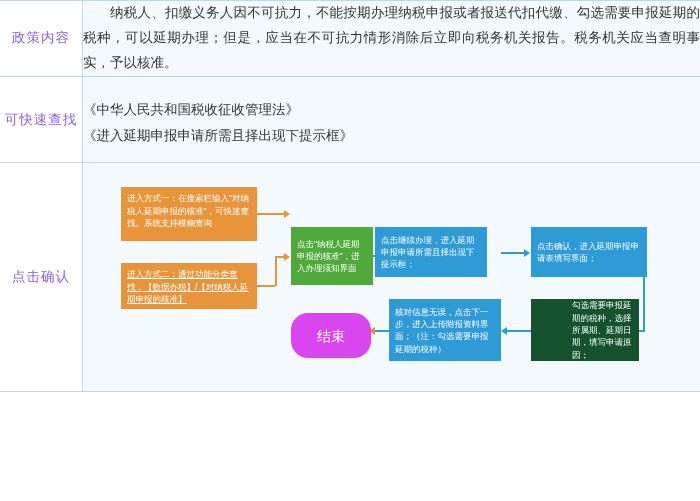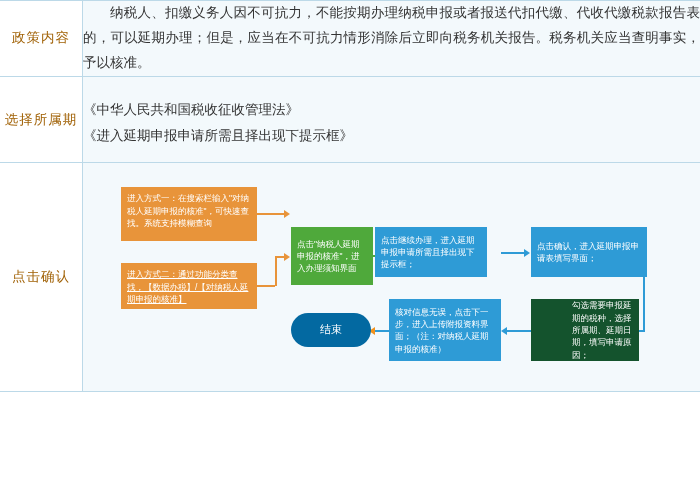--- a/index.html
+++ b/index.html
@@ -24,21 +24,21 @@
     border-top: 1px solid #bcd9e8;
     border-bottom: 1px solid #bcd9e8;
   }
   .table td {
     vertical-align: middle;
     padding: 0;
   }
   .label-cell {
     width: 82px;
     text-align: center;
-    color: #a16207;
+    color: #8b5cf6;
     font-size: 13.5px;
     letter-spacing: 1px;
     background: #ffffff;
     border-right: 1px solid #bcd9e8;
   }
   .content-cell {
     padding: 10px 14px 12px 14px;
     background: #f3f9fc;
     line-height: 1.85;
     font-size: 13.5px;
@@ -109,24 +109,24 @@
     left: 448px; top: 136px; width: 108px; height: 62px;
     background: #14532d;
     display: flex; align-items: center; justify-content: flex-start; padding-left: 41px;
   }
   .n-check {
     left: 306px; top: 136px; width: 112px; height: 62px;
     background: #2e9bd6;
     display: flex; align-items: center; justify-content: flex-start;
   }
   .n-end {
-    left: 208px; top: 150px; width: 80px; height: 34px;
-    background: #0369a1;
+    left: 208px; top: 150px; width: 80px; height: 45px;
+    background: #d946ef;
     border-radius: 17px;
-    font-size: 11px;
+    font-size: 14px;
     display: flex; align-items: center; justify-content: center;
   }
   .line {
     position: absolute;
     background: #2e9bd6;
   }
   .line.green { background: #4fa93b; }
   .line.orange { background: #e8943a; }
   .arrow {
     position: absolute;
@@ -151,24 +151,24 @@
     border-color: transparent #f0921e transparent transparent;
   }
 </style>
 </head>
 <body>
 
 <table class="table">
   <tbody>
       <tr class="row-policy">
     <td class="label-cell">政策内容</td>
-    <td class="content-cell">纳税人、扣缴义务人因不可抗力，不能按期办理纳税申报或者报送代扣代缴、代收代缴税款报告表的，可以延期办理；但是，应当在不可抗力情形消除后立即向税务机关报告。税务机关应当查明事实，予以核准。</td>
+    <td class="content-cell">纳税人、扣缴义务人因不可抗力，不能按期办理纳税申报或者报送代扣代缴、勾选需要申报延期的税种，可以延期办理；但是，应当在不可抗力情形消除后立即向税务机关报告。税务机关应当查明事实，予以核准。</td>
   </tr>
   <tr class="row-basis">
-    <td class="label-cell">选择所属期</td>
+    <td class="label-cell">可快速查找</td>
     <td class="content-cell">
       <span class="basis-line">《中华人民共和国税收征收管理法》</span>
       <span class="basis-line">《进入延期申报申请所需且择出现下提示框》</span>
     </td>
   </tr>
   <tr class="row-flow">
     <td class="label-cell">点击确认</td>
     <td class="content-cell flow-cell">
       <div class="flow">
 
@@ -196,20 +196,20 @@
 
         <div class="line" style="left:292px; top:167px; width:14px; height:1.5px;"></div>
         <div class="arrow arrow-l orange" style="left:286px; top:164px;"></div>
 
         <div class="node n-entry1">进入方式一：在搜索栏输入"对纳税人延期申报的核准"，可快速查找。系统支持模糊查询</div>
         <div class="node n-entry2">进入方式二：通过功能分类查找，【数据办税】/【对纳税人延期申报的核准】</div>
         <div class="node n-click">点击"纳税人延期申报的核准"，进入办理须知界面</div>
         <div class="node n-continue">点击继续办理，进入延期申报申请所需且择出现下提示框；</div>
         <div class="node n-confirm">点击确认，进入延期申报申请表填写界面；</div>
         <div class="node n-fill">勾选需要申报延期的税种，选择所属期、延期日期，填写申请原因；</div>
-        <div class="node n-check">核对信息无误，点击下一步，进入上传附报资料界面；（注：对纳税人延期申报的核准）</div>
+        <div class="node n-check">核对信息无误，点击下一步，进入上传附报资料界面；（注：勾选需要申报延期的税种）</div>
         <div class="node n-end">结束</div>
 
       </div>
     </td>
   </tr>
 </tbody>
   </table>
 
 </body></html>

